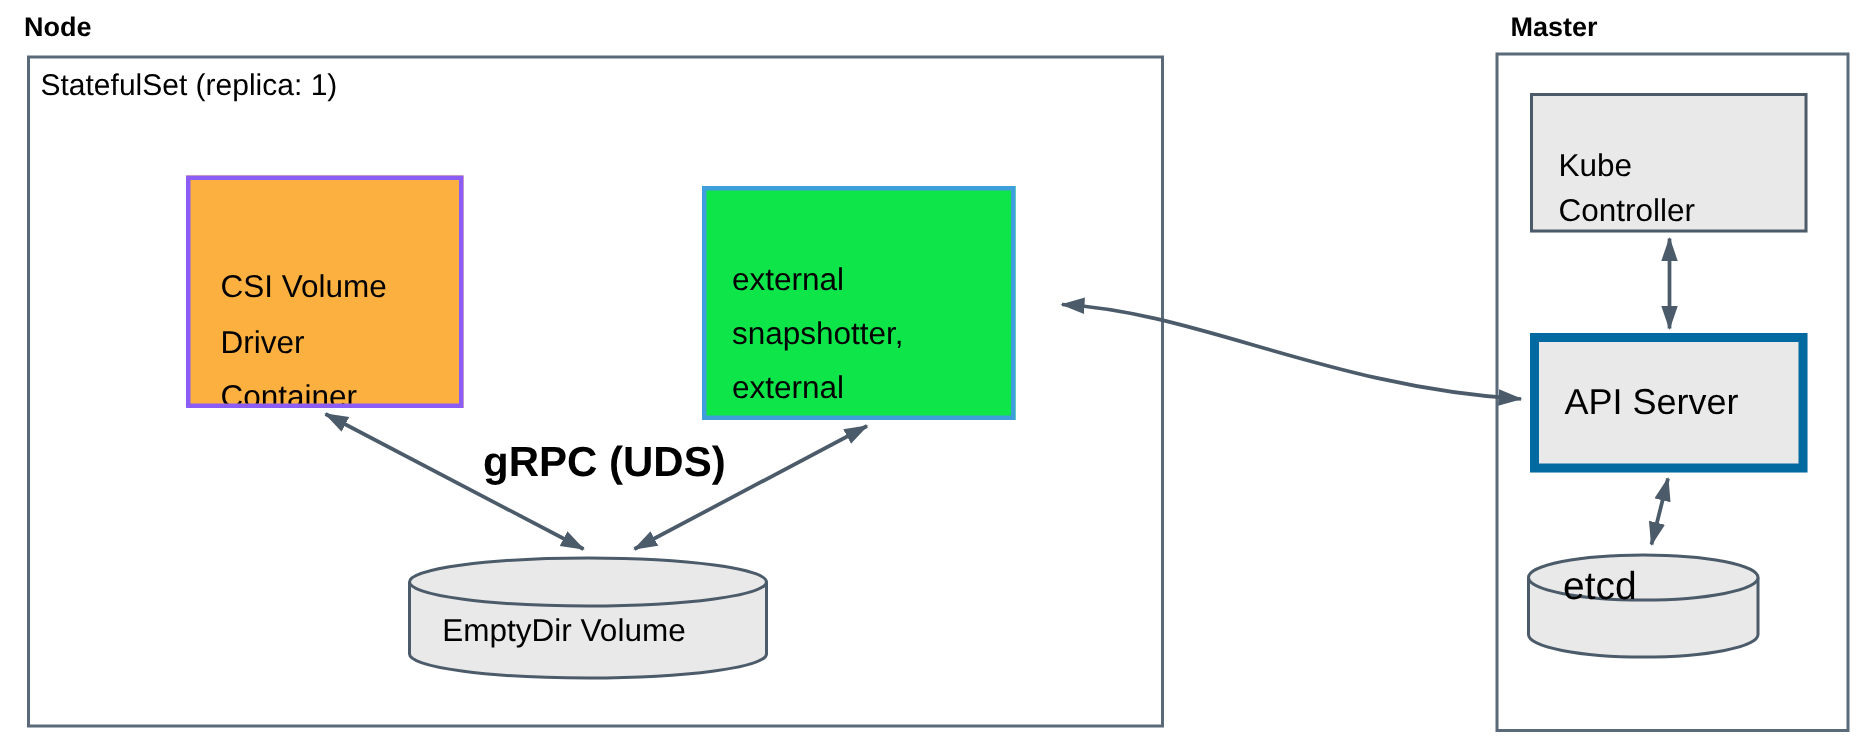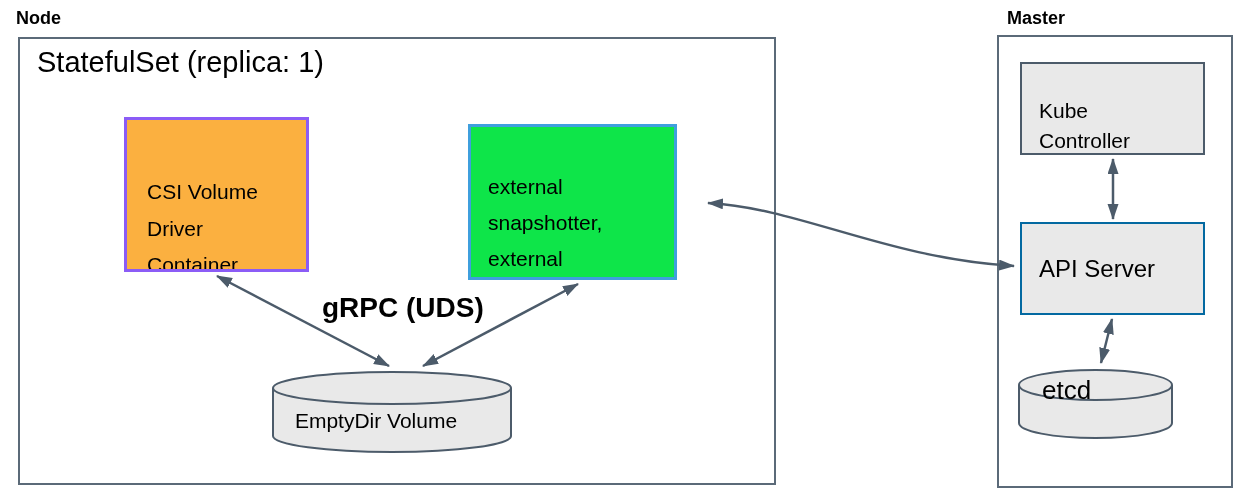--- a/index.html
+++ b/index.html
@@ -21,21 +21,21 @@
     white-space: nowrap;
   }
   .outer-box {
     position: absolute;
     border: 2px solid #5b6a78;
     background: transparent;
     z-index: 1;
   }
   .free-label { position: absolute; z-index: 4; white-space: nowrap; }
 
-  .statefulset-label { left: 37px; top: 46px; font-size: 29px; }
+  .statefulset-label { left: 27px; top: 46px; font-size: 20px; }
 
   .comp-box {
     position: absolute;
     z-index: 1;
     white-space: pre-line;
     overflow: hidden;
     font-size: 21px;
   }
   .csi-box {
     left: 124px; top: 117px; width: 185px; height: 155px;
@@ -54,21 +54,21 @@
   .kcm-box {
     left: 1020px; top: 62px; width: 185px; height: 93px;
     background: #E9E9E9;
     border: 2px solid #4C5B6A;
     padding: 2px 6px 0 17px;
     line-height: 1.42;
   }
   .api-box {
     left: 1020px; top: 222px; width: 185px; height: 93px;
     background: #E9E9E9;
-    border: 2px solid #0369a1;
+    border: 6px solid #0369a1;
     font-size: 24px;
     display: flex; align-items: center;
     padding-left: 17px;
   }
 
   .grpc-label { left: 322px; top: 292px; font-size: 28px; font-weight: bold; }
 
   .cyl-label { position: absolute; z-index: 3; }
   .emptydir-label {
     left: 273px; top: 409px; width: 206px;

